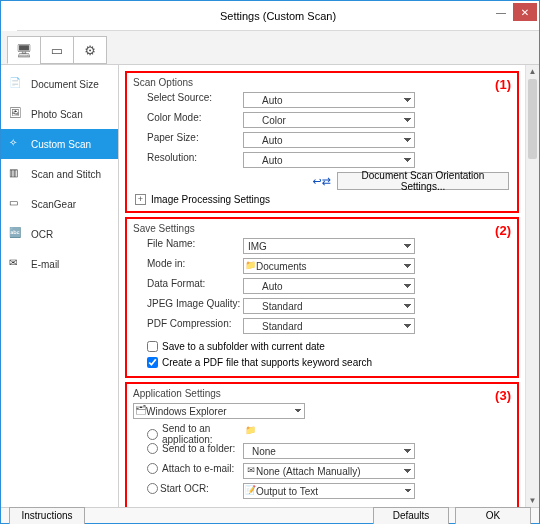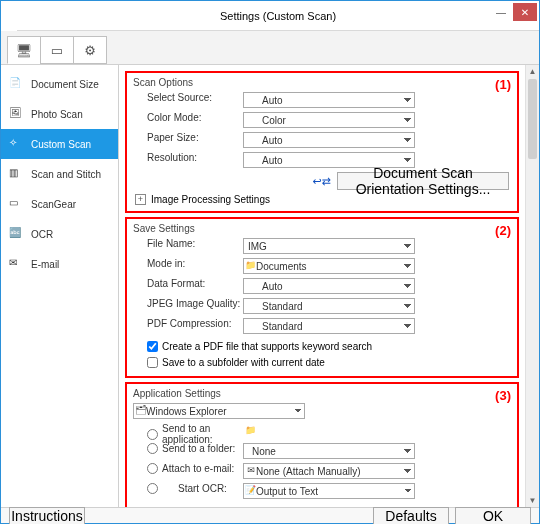--- a/index.html
+++ b/index.html
@@ -25,21 +25,21 @@
   fieldset.panel { border: 2px solid #ff0000; margin: 2px 14px 4px 0; padding: 4px 6px 6px 6px; position: relative; }
   .panel-num { position: absolute; right: 6px; top: 4px; color: #ff0000; font-weight: bold; font-size: 13px; }
   .grouptitle { font-size: 10px; color: #444; margin: 0 0 4px 0; }
   .row { display: flex; align-items: flex-start; height: 18px; font-size: 10px; color: #333; margin-bottom: 2px; }
   .row .lbl { width: 110px; padding-left: 14px; }
   .row .ctl { flex: 1; }
   select.dd, input.tx { width: 172px; height: 16px; font-size: 10px; border: 1px solid #a9a9a9; background: #fff; padding: 0 16px 0 18px; color: #333; -webkit-appearance: none; appearance: none; background-image: linear-gradient(45deg, transparent 50%, #555 50%), linear-gradient(135deg, #555 50%, transparent 50%); background-position: right 6px center, right 2px center; background-size: 4px 4px, 4px 4px; background-repeat: no-repeat; }
   .dd.withicon { padding-left: 12px; }
   .iconbox { position: absolute; margin-left: 2px; margin-top: 1px; width: 12px; height: 12px; display: inline-flex; align-items: center; justify-content: center; font-size: 9px; }
   .wideblock { position: relative; }
-  .btn { height: 18px; border: 1px solid #a9a9a9; background: #f6f6f6; font-size: 14px; padding: 0 8px; display: inline-flex; align-items: center; justify-content: center; cursor: pointer; }
+  .btn { height: 18px; border: 1px solid #a9a9a9; background: #f6f6f6; font-size: 10px; padding: 0 8px; display: inline-flex; align-items: center; justify-content: center; cursor: pointer; }
   .btn.wide { width: 172px; }
   .orientrow { display: flex; justify-content: flex-end; gap: 6px; padding-right: 2px; margin: 2px 0 4px 0; align-items: center; }
   .refresh { font-size: 11px; color: #1050c0; }
   .expand { display: flex; align-items: center; gap: 5px; font-size: 10px; padding-left: 2px; margin-top: 2px; }
   .expand .sq { width: 11px; height: 11px; border: 1px solid #888; display: inline-flex; align-items: center; justify-content: center; font-size: 9px; line-height: 1; color: #555; }
   .chkrow { display: flex; align-items: center; gap: 4px; font-size: 10px; padding-left: 14px; height: 16px; }
   .chkrow input { width: 11px; height: 11px; margin: 0; }
   .radio { width: 11px; height: 11px; margin: 0; }
   .footer { height: 16px; border-top: 1px solid #d0d0d0; display: flex; align-items: center; padding: 0 8px; gap: 6px; background: #f8f8f8; }
   .footer .spacer { flex: 1; }
@@ -153,26 +153,26 @@
         </div>
         <div class="row">
           <span class="lbl">JPEG Image Quality:</span>
           <span class="ctl"><select class="dd"><option>Standard</option></select></span>
         </div>
         <div class="row">
           <span class="lbl">PDF Compression:</span>
           <span class="ctl"><select class="dd"><option>Standard</option></select></span>
         </div>
         <div class="chkrow">
+          <input type="checkbox" style="">
+          <span>Save to a subfolder with current date</span>
+        </div>
+        <div class="chkrow">
           <input type="checkbox" checked="" style="">
           <span>Create a PDF file that supports keyword search</span>
-        </div>
-        <div class="chkrow">
-          <input type="checkbox" style="">
-          <span>Save to a subfolder with current date</span>
         </div>
       </fieldset>
 
       <fieldset class="panel">
         <div class="panel-num">(3)</div>
         <div class="grouptitle">Application Settings</div>
         <div class="row">
           <span class="ctl wideblock">
             <span class="iconbox">🗂</span>
             <select class="dd withicon"><option>Windows Explorer</option></select>
@@ -198,21 +198,21 @@
           <span class="lbl" style="display:flex;align-items:center;gap:4px;padding-left:14px">
             <input type="radio" class="radio" name="app" style="">
             <span>Attach to e-mail:</span>
           </span>
           <span class="ctl wideblock">
             <span class="iconbox">✉</span>
             <select class="dd withicon"><option>None (Attach Manually)</option></select>
           </span>
         </div>
         <div class="row">
-          <span class="lbl" style="display:flex;align-items:center;gap:20px;padding-left:14px">
+          <span class="lbl" style="display:flex;align-items:center;gap:2px;padding-left:14px">
             <input type="radio" class="radio" name="app" style="">
             <span>Start OCR:</span>
           </span>
           <span class="ctl wideblock">
             <span class="iconbox">📝</span>
             <select class="dd withicon"><option>Output to Text</option></select>
           </span>
         </div>
 
       </fieldset>

